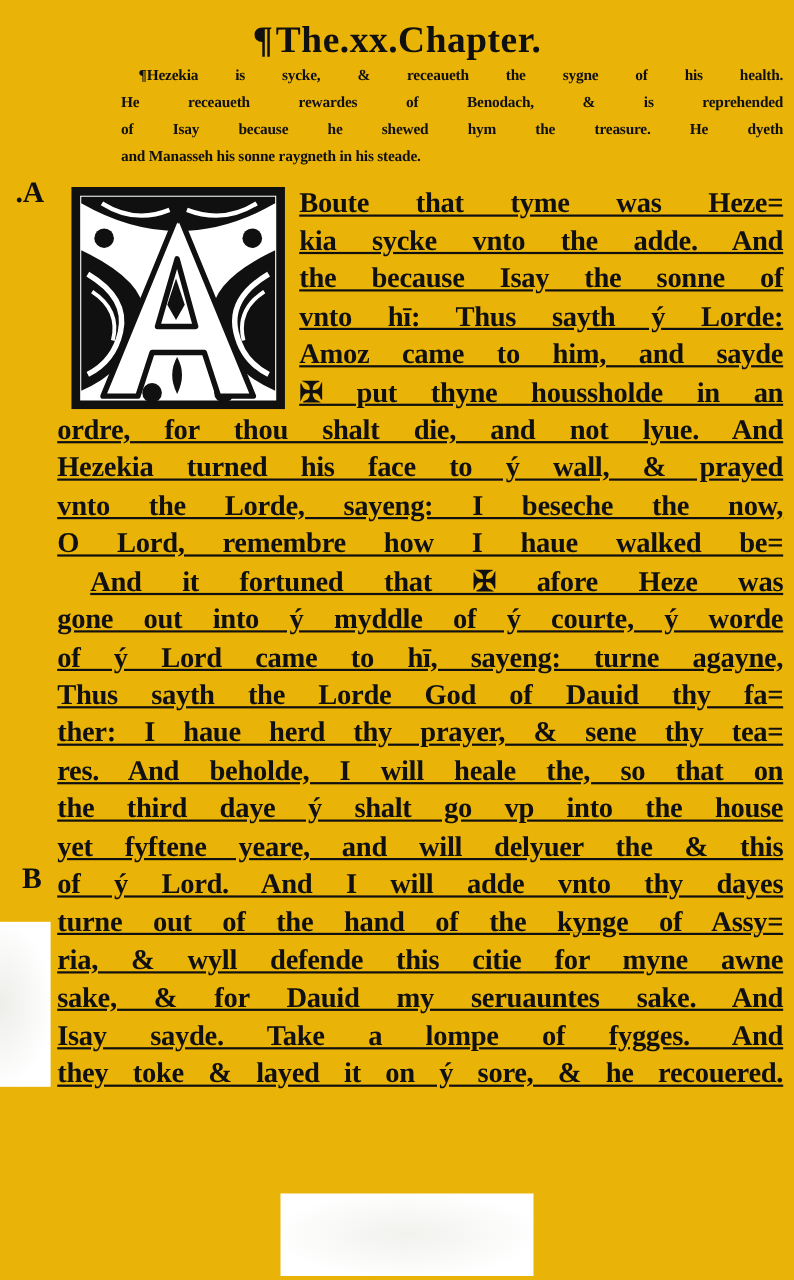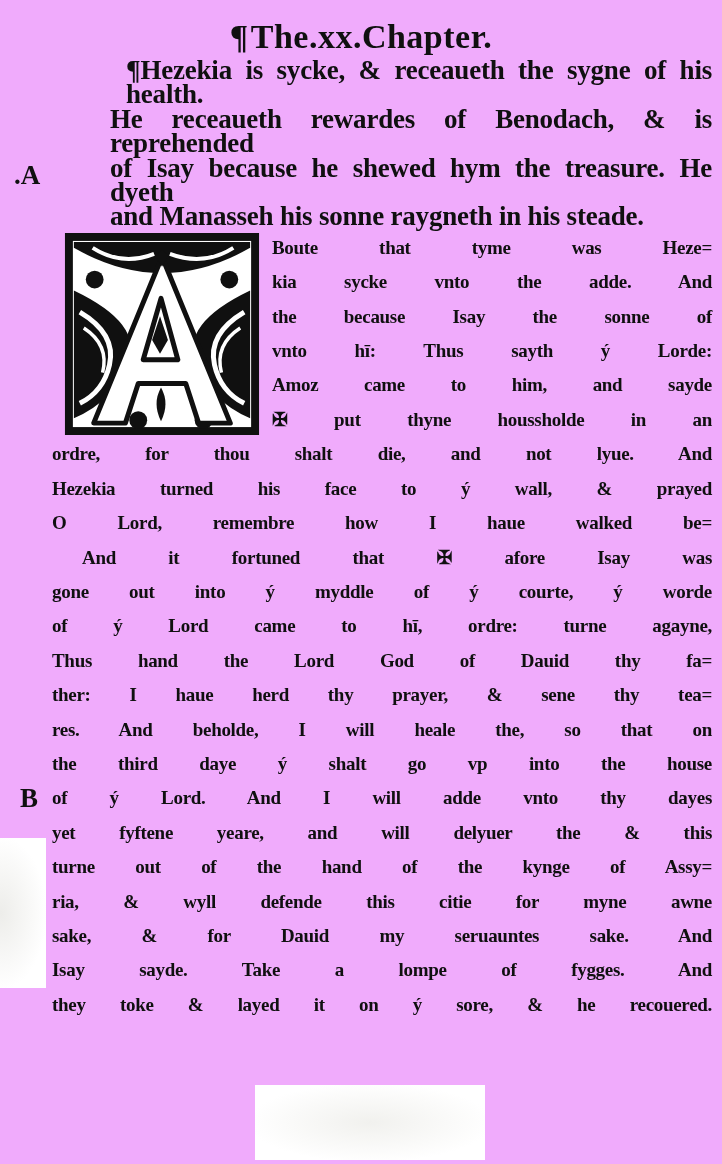--- a/index.html
+++ b/index.html
@@ -1,20 +1,20 @@
 <!DOCTYPE html>
 <html><head>
 <meta charset="utf-8">
 <style>
   html, body { margin: 0; padding: 0; background: #ffffff; }
   .page {
     position: relative;
     width: 722px;
     height: 1164px;
-    background: #f0abfc;
+    background: #eab308;
     overflow: hidden;
     color: #101010;
     font-family: "Liberation Serif", "DejaVu Serif", serif;
     font-weight: 700;
   }
   .smudge { position: absolute; pointer-events: none; }
   .smudge.s1 { left: -44px; top: 838px; width: 90px; height: 150px;
     background: radial-gradient(ellipse at center, #ededea 0%, #ffffff 72%); }
   .smudge.s2 { left: 255px; top: 1085px; width: 230px; height: 75px;
     background: radial-gradient(ellipse at center, #f1f1ee 0%, #ffffff 75%); }
@@ -24,35 +24,36 @@
     text-align: center;
     font-size: 34px;
     line-height: 38px;
     letter-spacing: 0.5px;
     white-space: nowrap;
   }
   .heading .pilcrow { padding-right: 2px; }
 
   .summary {
     margin: 2px 10px 0 110px;
-    font-size: 27px;
+    font-size: 14px;
     line-height: 24.4px;
     letter-spacing: -0.2px;
   }
   .sline { text-align: justify; text-align-last: justify; }
   .sline.first { padding-left: 16px; }
   .sline.last { text-align-last: left; }
 
   .bodytext {
-    margin-top: 2px;
+    margin-top: 12px;
     padding: 0 10px 0 52px;
-    font-size: 19px;
+    font-size: 26px;
     line-height: 34.4px;
     letter-spacing: -0.3px;
     word-spacing: 1px;
+    text-decoration: underline;
   }
   .woodcut {
     float: left;
     width: 196px;
     height: 202px;
     margin: 2px 12px 0 12px;
   }
   .woodcut svg { display: block; width: 100%; height: 100%; }
   .bl { text-align: justify; text-align-last: justify; }
   .bl.noj { text-align-last: left; }
@@ -123,30 +124,31 @@
       </svg>
     </div>
     <div class="bl">Boute that tyme was Heze=</div>
     <div class="bl">kia sycke vnto the adde. And</div>
     <div class="bl">the because Isay the sonne of</div>
     <div class="bl">vnto hī: Thus sayth ý Lorde:</div>
     <div class="bl">Amoz came to him, and sayde</div>
     <div class="bl">✠ put thyne houssholde in an</div>
     <div class="bl">ordre, for thou shalt die, and not lyue. And</div>
     <div class="bl">Hezekia turned his face to ý wall, &amp; prayed</div>
+    <div class="bl">vnto the Lorde, sayeng: I beseche the now,</div>
     <div class="bl">O Lord, remembre how I haue walked be=</div>
-    <div class="bl ind">And it fortuned that ✠ afore Isay was</div>
+    <div class="bl ind">And it fortuned that ✠ afore Heze was</div>
     <div class="bl">gone out into ý myddle of ý courte, ý worde</div>
-    <div class="bl">of ý Lord came to hī, ordre: turne agayne,</div>
-    <div class="bl">Thus hand the Lord God of Dauid thy fa=</div>
+    <div class="bl">of ý Lord came to hī, sayeng: turne agayne,</div>
+    <div class="bl">Thus sayth the Lorde God of Dauid thy fa=</div>
     <div class="bl">ther: I haue herd thy prayer, &amp; sene thy tea=</div>
     <div class="bl">res. And beholde, I will heale the, so that on</div>
     <div class="bl">the third daye ý shalt go vp into the  house</div>
+    <div class="bl">yet fyftene yeare, and will delyuer the &amp; this</div>
     <div class="bl">of ý Lord. And I will adde vnto thy dayes</div>
-    <div class="bl">yet fyftene yeare, and will delyuer the &amp; this</div>
     <div class="bl">turne out of the hand of the kynge of Assy=</div>
     <div class="bl">ria, &amp; wyll defende this citie for myne awne</div>
     <div class="bl">sake, &amp; for Dauid my seruauntes sake. And</div>
     <div class="bl">Isay sayde. Take a lompe of fygges. And</div>
     <div class="bl">they toke &amp; layed it on ý sore, &amp; he recouered.</div>
   </div>
 
   <div class="watermark">Bible History Online</div>
 
 </div>

